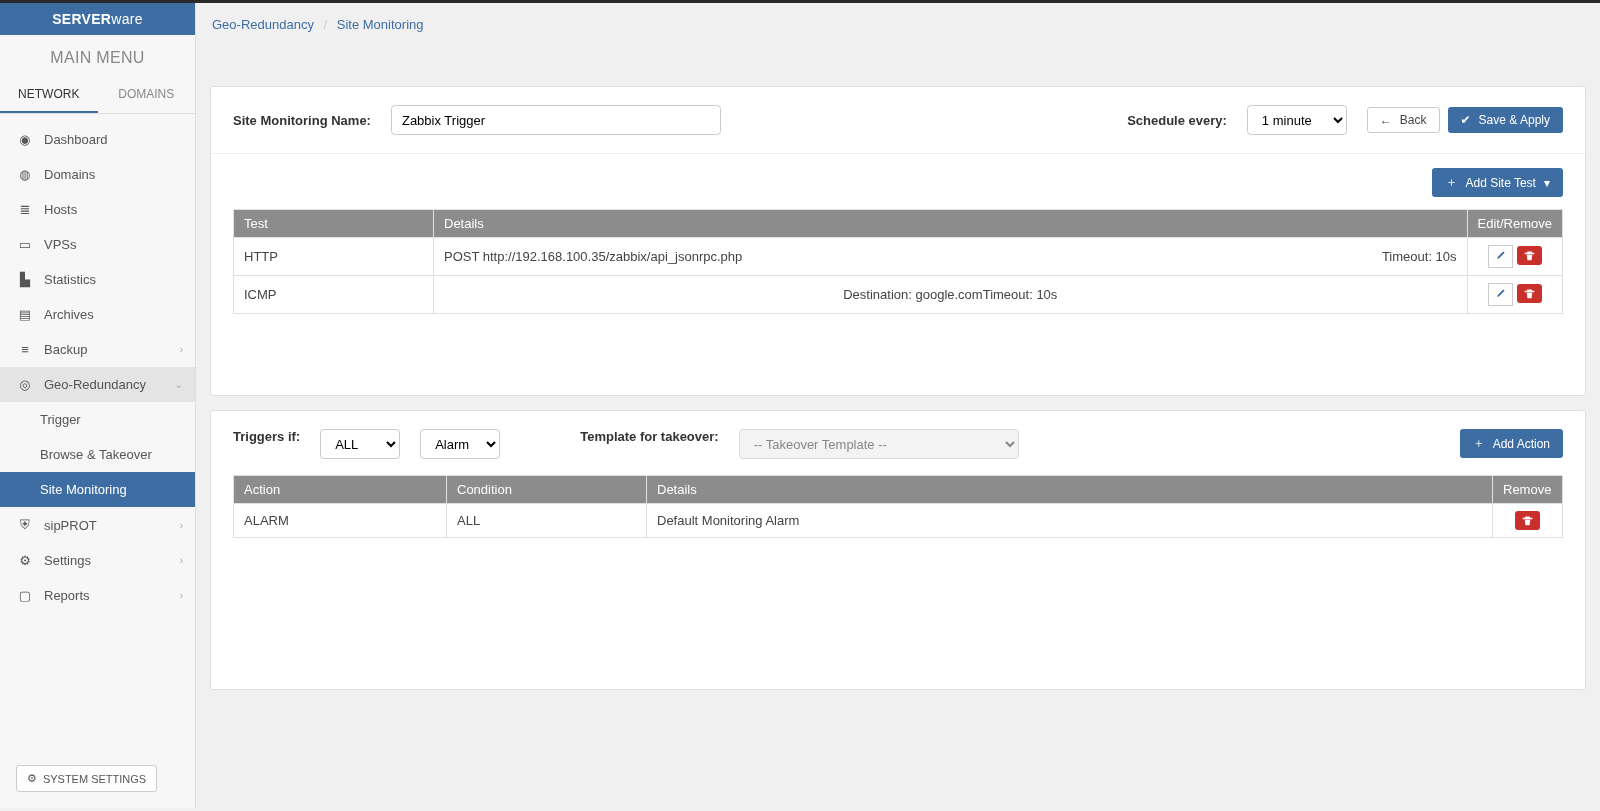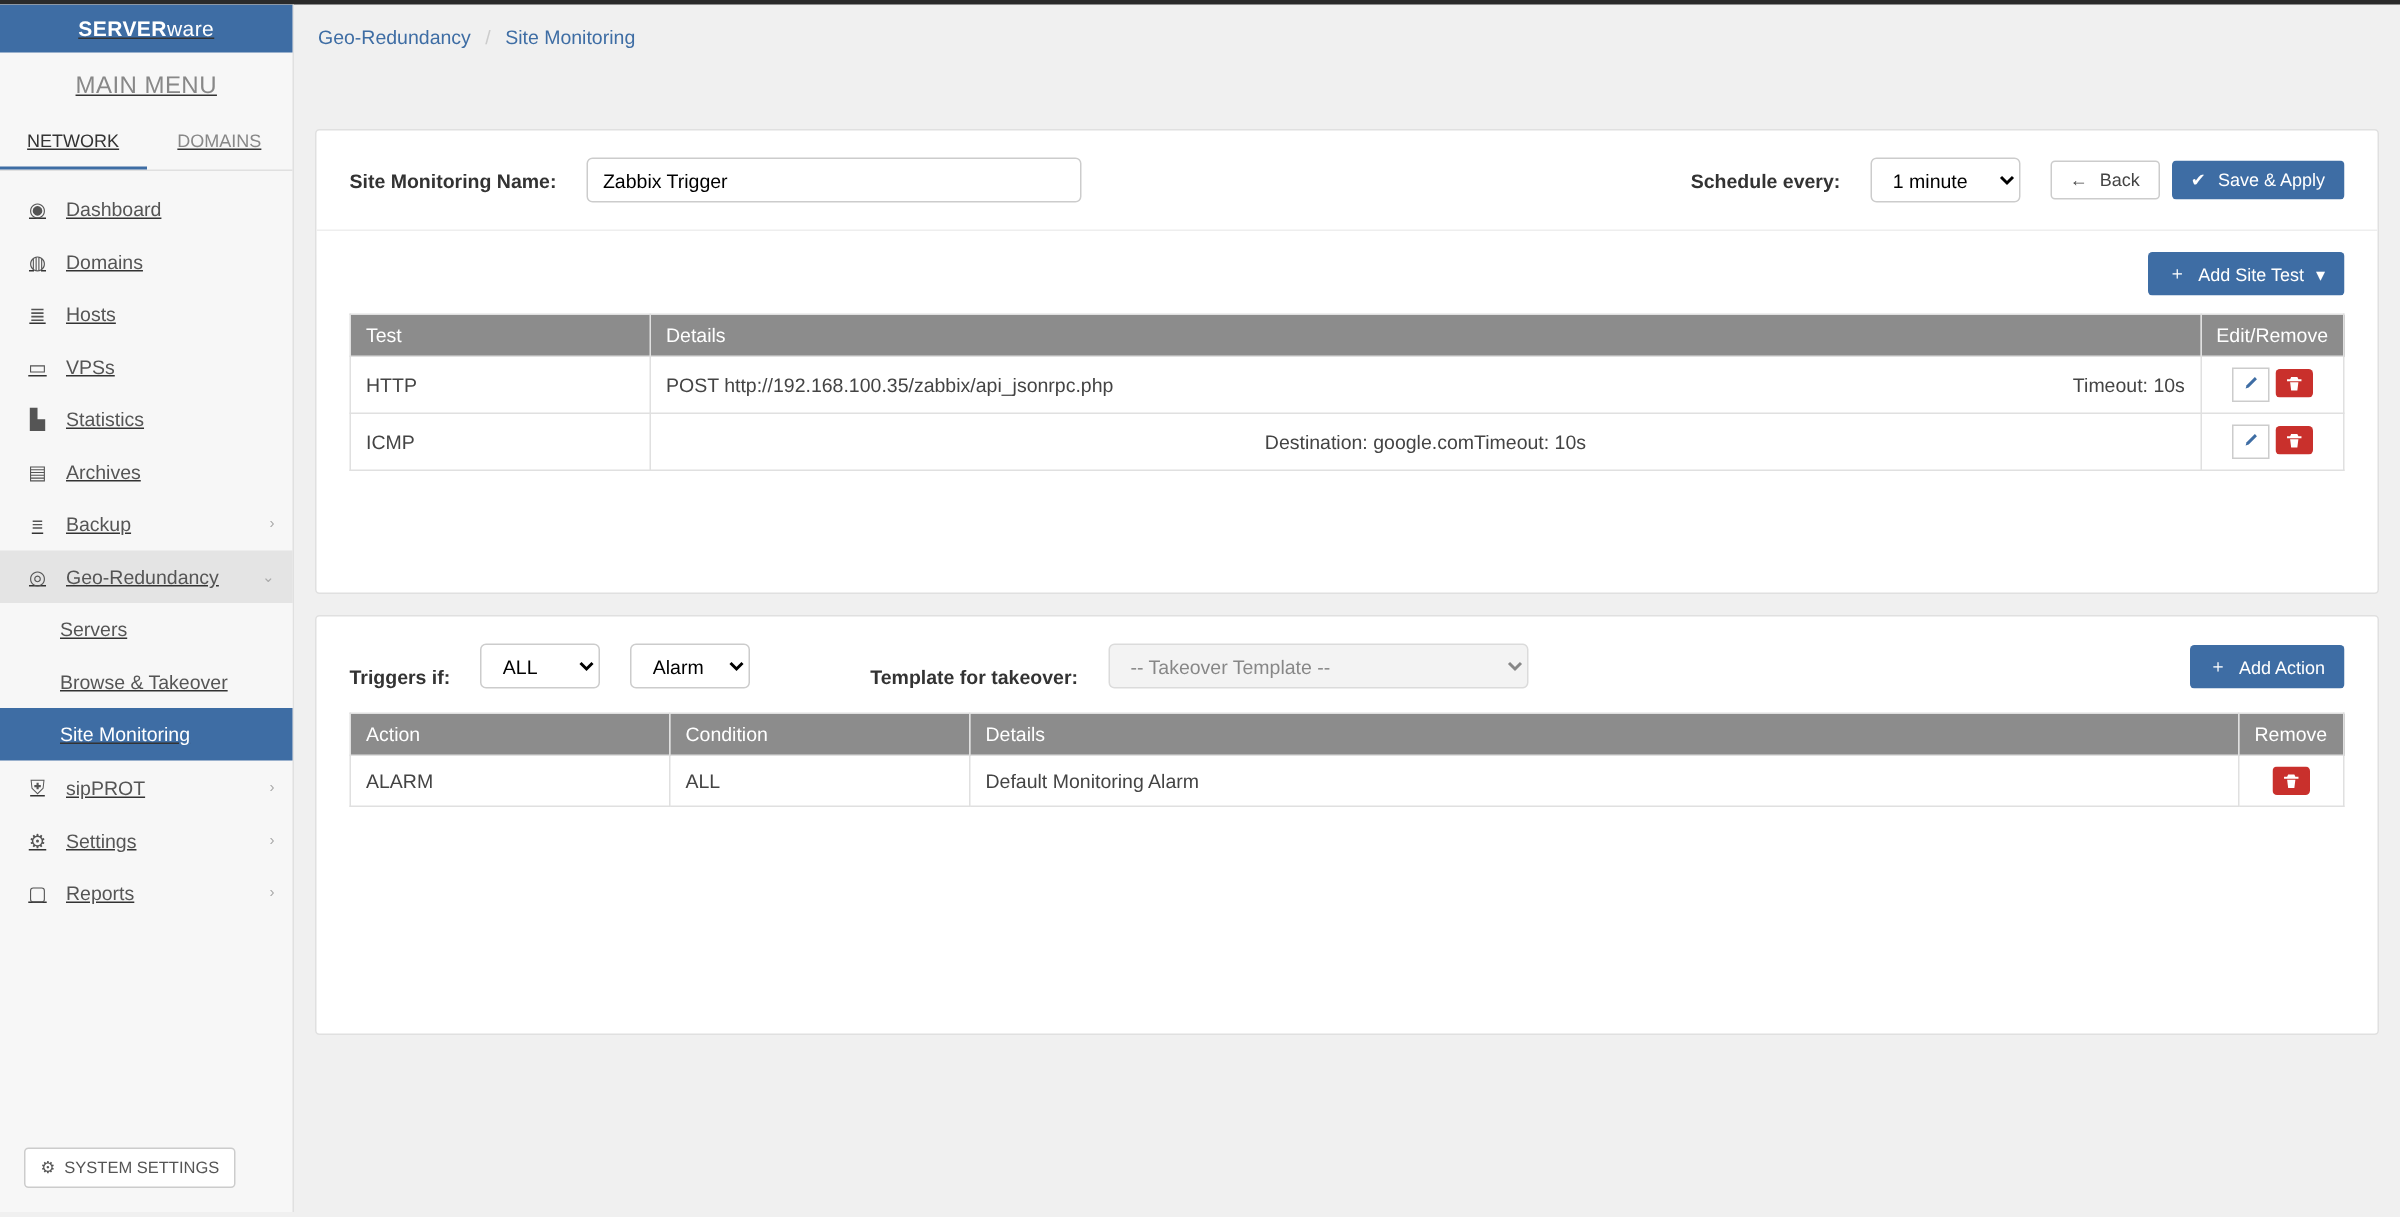--- a/index.html
+++ b/index.html
@@ -3,21 +3,21 @@
 <meta charset="utf-8">
 <style>
   * { box-sizing: border-box; margin:0; padding:0; }
   html, body { height:100%; font-family: "Helvetica Neue", Arial, sans-serif; color:#333; background:#f0f0f0; }
   body { border-top:3px solid #2a2a2a; }
 
   
   .app { display:flex; height:calc(100% - 3px); }
 
   
-  .sidebar { width:196px; background:#f7f7f7; border-right:1px solid #e0e0e0; display:flex; flex-direction:column;text-decoration:underline; }
+  .sidebar { width:196px; background:#f7f7f7; border-right:1px solid #e0e0e0; display:flex; flex-direction:column; }
   .brand { background:#3e6da4; color:#fff; font-weight:bold; text-align:center; padding:8px 0; font-size:14px; letter-spacing:0.3px; }
   .brand span.light { font-weight:normal; }
   .main-menu-label { text-align:center; color:#888; font-size:16px; padding:14px 0 10px; letter-spacing:0.3px; }
   .tabs { display:flex; border-bottom:1px solid #e0e0e0; }
   .tabs .tab { flex:1; text-align:center; font-size:12px; padding:10px 0; color:#888; cursor:pointer; }
   .tabs .tab.active { color:#333; border-bottom:2px solid #3e6da4; }
   .navitems { list-style:none; padding-top:8px; }
   .navitems li { font-size:13px; color:#555; padding:10px 16px; cursor:pointer; display:flex; align-items:center; position:relative; }
   .navitems li .ico { width:18px; display:inline-block; text-align:center; margin-right:10px; color:#555; }
   .navitems li .chev { position:absolute; right:12px; color:#aaa; font-size:10px; }
@@ -56,21 +56,21 @@
   .toolbar-only-right { display:flex; justify-content:flex-end; padding:14px 22px 6px; }
 
   table.data { width:100%; border-collapse:collapse; font-size:13px; }
   table.data th { background:#8c8c8c; color:#fff; font-weight:normal; text-align:left; padding:6px 10px; border:1px solid #e0e0e0;}
   table.data td { padding:7px 10px; border:1px solid #e0e0e0; color:#444;}
   table.data td.actions { text-align:center; white-space:nowrap; width:70px;}
   table.data th.narrow { width:70px; }
 
   .big-pad { min-height:310px;margin-top:44px; }
 
-  .triggers-row { display:flex; align-items:flex-end; gap:20px; padding:18px 22px 10px; border-bottom:0; }
+  .triggers-row { display:flex; align-items:flex-start; gap:20px; padding:18px 22px 10px; border-bottom:0; }
   .triggers-row .push { margin-left:auto; }
 
   svg.ic { width:11px; height:11px; }
 </style>
 </head>
 <body>
 
 <div class="app">
 
   <aside class="sidebar">
@@ -111,21 +111,21 @@
           <span class="ico">≡</span>
           <span>Backup</span>
           <span class="chev">›</span>
         </li>
       <li class="exp">
           <span class="ico">◎</span>
           <span>Geo-Redundancy</span>
           <span class="chev">⌄</span>
         </li>
       <li class="sub">
-          <span>Servers</span>
+          <span>Trigger</span>
         </li>
       <li class="sub">
           <span>Browse &amp; Takeover</span>
         </li>
       <li class="sub sel">
           <span>Site Monitoring</span>
         </li>
       <li>
           <span class="ico">⛨</span>
           <span>sipPROT</span>

